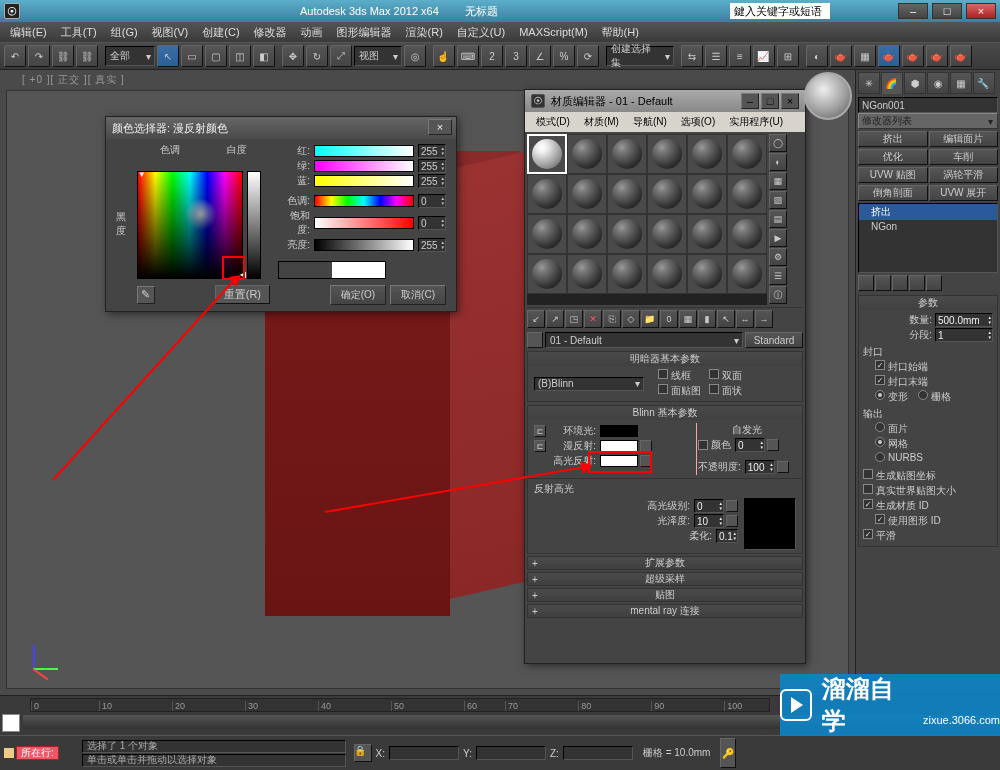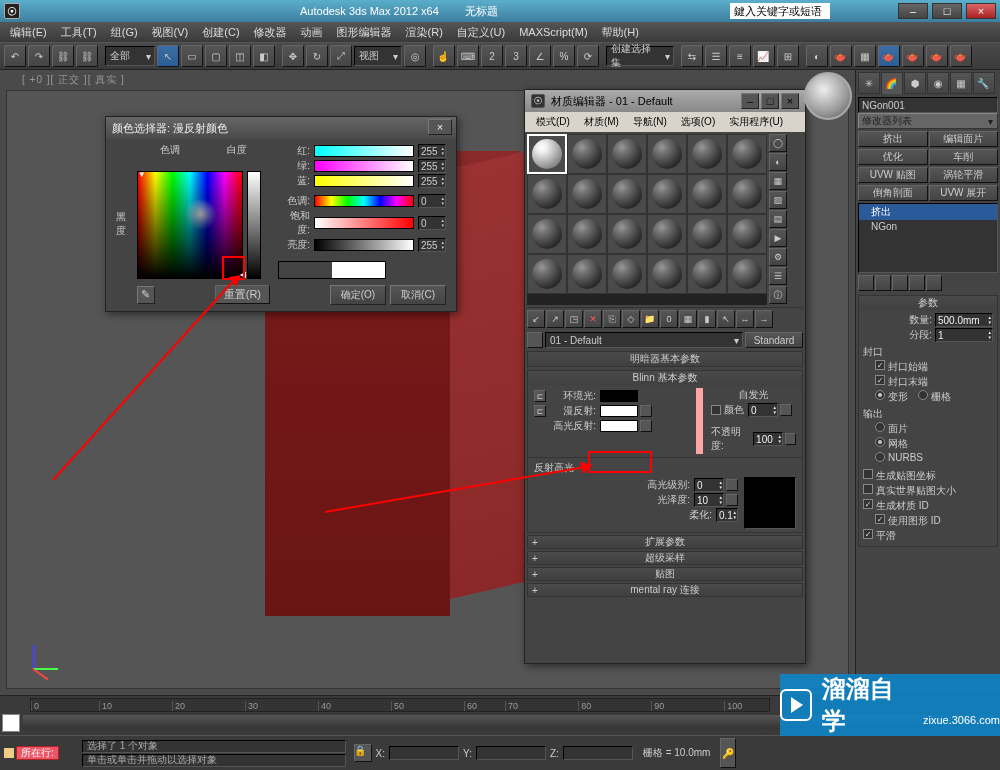--- a/index.html
+++ b/index.html
@@ -535,20 +535,31 @@
       <div>→</div>
     </div>
     <div class="mat-sel-row">
       <div class="eyedrop"></div>
       <div class="matname">01 - Default</div>
       <div class="mattype">Standard</div>
     </div>
 
     <div class="mat-rollout">
       <div class="hdr">明暗器基本参数</div>
+      <div class="mbody">
+        <div class="shader-row">
+          <div class="shader-sel">(B)Blinn</div>
+          <div class="shading-grid">
+            <div><span class="chk"></span><span>线框</span></div>
+            <div><span class="chk"></span><span>双面</span></div>
+            <div><span class="chk"></span><span>面贴图</span></div>
+            <div><span class="chk"></span><span>面状</span></div>
+          </div>
+        </div>
+      </div>
     </div>
 
     <div class="mat-rollout">
       <div class="hdr">Blinn 基本参数</div>
       <div class="mbody" style="display:flex; gap:4px;">
         <div style="flex:1">
           <div class="blinn-row">
             <span class="lockbtn">⊏</span>
             <span class="lab">环境光:</span>
             <span class="swatch black"></span>
@@ -559,21 +570,21 @@
             <span class="swatch white"></span>
             <span class="mapbtn"></span>
           </div>
           <div class="blinn-row">
             <span style="width:12px"></span>
             <span class="lab">高光反射:</span>
             <span class="swatch white"></span>
             <span class="mapbtn"></span>
           </div>
         </div>
-        <div style="width:100px; border-left:7px solid #fca5a5; padding-left:8px">
+        <div style="width:100px; border-left:1px solid #fca5a5; padding-left:1px">
           <div style="text-align:center">自发光</div>
           <div class="blinn-row">
               <span class="chk"></span>
               <span>颜色</span>
               <span class="spinner" style="width:30px;margin-left:4px">0</span>
               <span class="mapbtn"></span>
             </div>
           <div style="height:6px"></div>
           <div class="blinn-row">
               <span>不透明度:</span>

